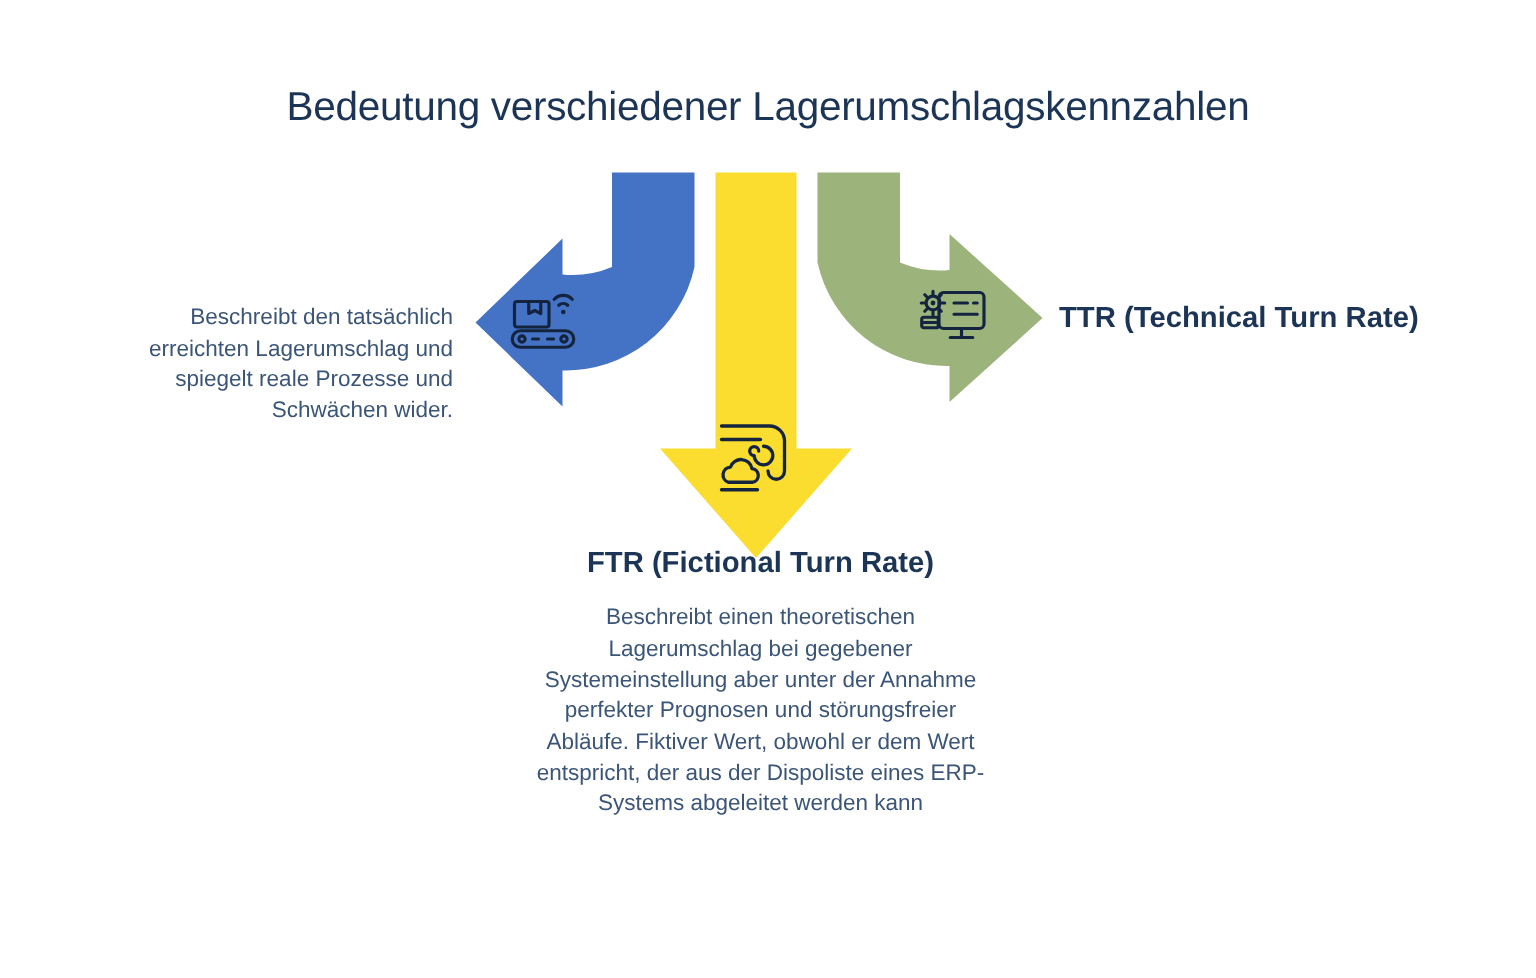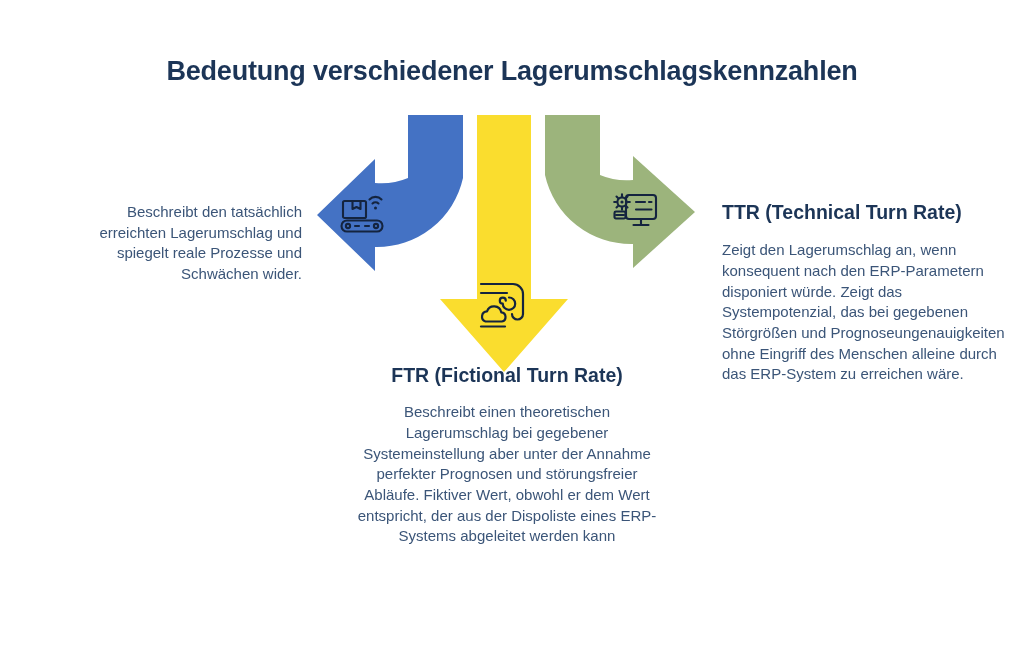--- a/index.html
+++ b/index.html
@@ -31,21 +31,21 @@
     pointer-events: none;
   }
 
   .page-title {
     position: absolute;
     left: 0;
     top: 56px;
     width: 1024px;
     text-align: center;
     font-size: 27px;
-    font-weight: bold;
+    font-weight: normal;
     color: #1C3557;
     letter-spacing: -0.2px;
     white-space: nowrap;
   }
 
   .block-heading {
     font-size: 19.5px;
     font-weight: bold;
     color: #1C3557;
     line-height: 1.30;
@@ -69,21 +69,20 @@
   }
   #block-alt .block-body { margin-top: 4px; }
 
   
   #block-ttr {
     position: absolute;
     left: 706px;
     top: 200px;
     width: 292px;
     text-align: left;
-    margin-left: 16px;
   }
   #block-ttr .block-body { margin-top: 15px; }
 
   
   #block-ftr {
     position: absolute;
     left: 352px;
     top: 363px;
     width: 310px;
     text-align: center;
@@ -199,16 +198,15 @@
     <div class="block-body">Beschreibt den tatsächlich erreichten Lagerumschlag und spiegelt reale Prozesse und Schwächen wider.</div>
   </div>
 
   <div id="block-ftr">
     <div class="block-heading">FTR (Fictional Turn Rate)</div>
     <div class="block-body">Beschreibt einen theoretischen Lagerumschlag bei gegebener Systemeinstellung aber unter der Annahme perfekter Prognosen und störungsfreier Abläufe. Fiktiver Wert, obwohl er dem Wert entspricht, der aus der Dispoliste eines ERP-Systems abgeleitet werden kann</div>
   </div>
 
   <div id="block-ttr">
     <div class="block-heading">TTR (Technical Turn Rate)</div>
-    <div class="block-body">Zeigt den Lagerumschlag an, wenn konsequent nach den ERP-Parametern disponiert würde. Zeigt das Systempotenzial, das bei gegebenen Störgrößen und Prognoseungenauigkeiten ohne Eingriff des Menschen alleine durch das ERP-System zu erreichen wäre.</div>
   </div>
 
 </div>
 
 </body></html>

